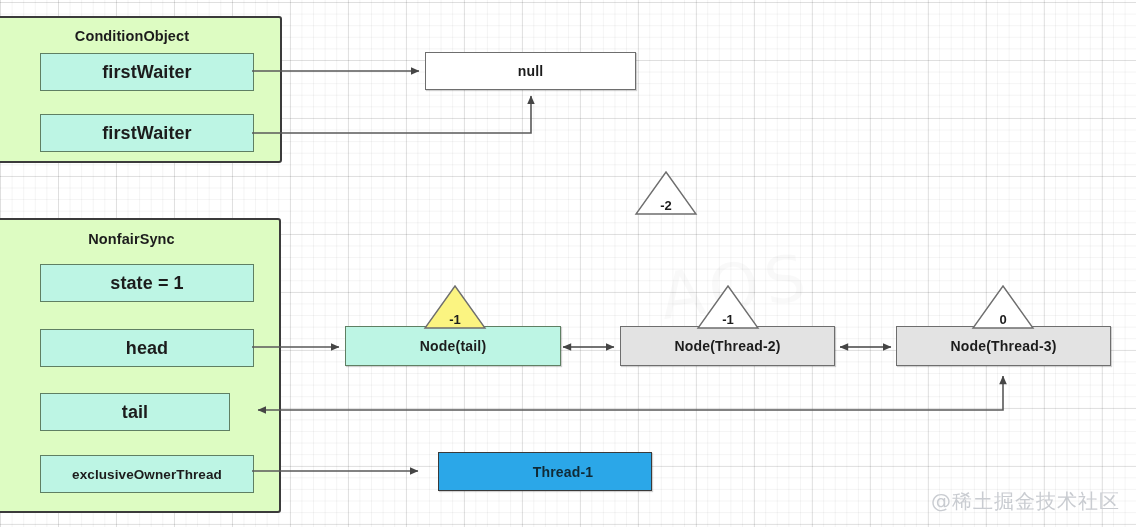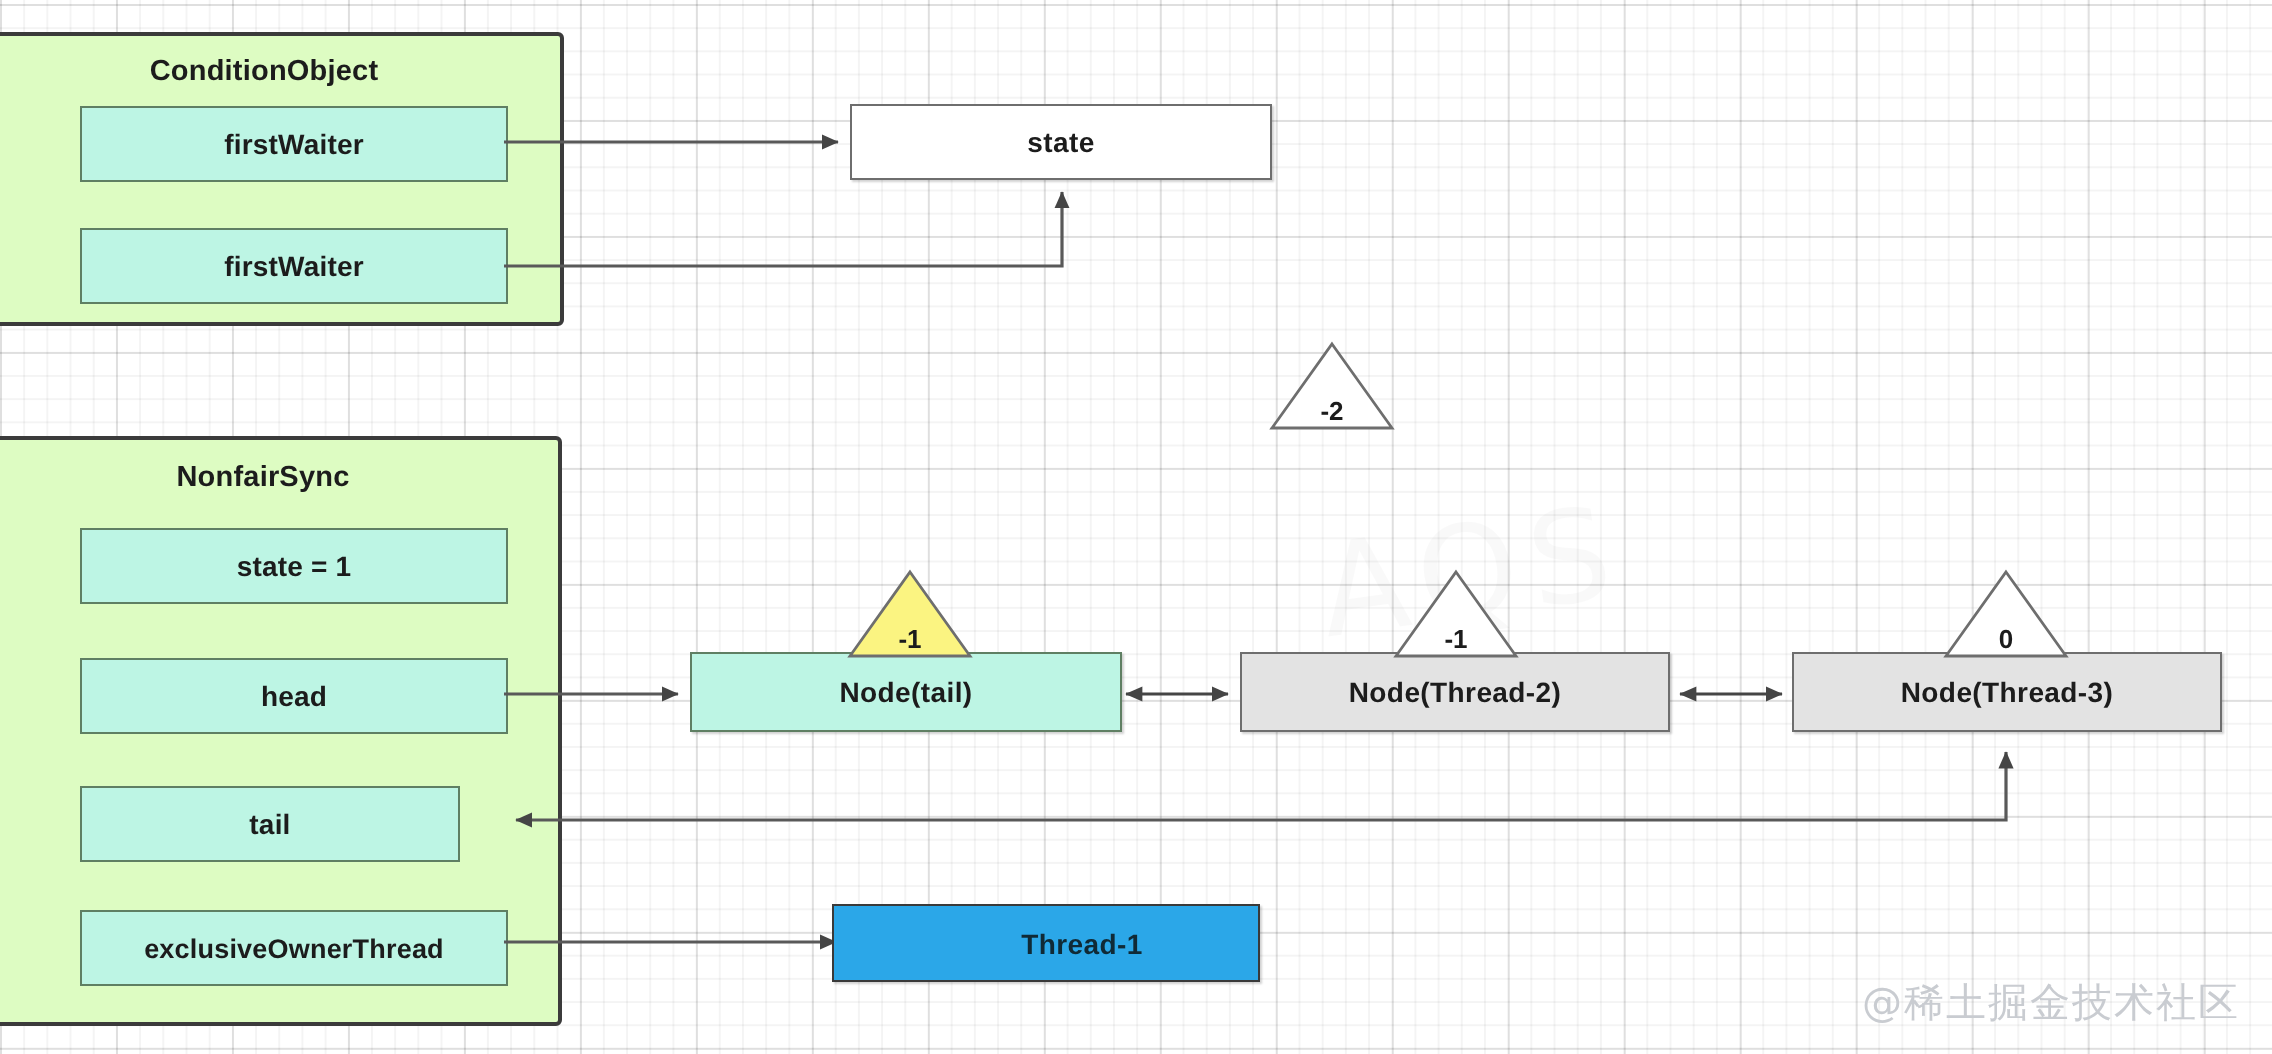--- a/index.html
+++ b/index.html
@@ -48,21 +48,21 @@
 
   
   .field {
     position: absolute;
     background: #bdf5e4;
     border: 1px solid #5f7f63;
     box-sizing: border-box;
     display: flex;
     align-items: center;
     justify-content: center;
-    font-size: 14px;
+    font-size: 18px;
     font-weight: bold;
     color: #1c1c1c;
     letter-spacing: 0.1px;
   }
 
   
   .nodebox {
     position: absolute;
     box-sizing: border-box;
     display: flex;
@@ -171,21 +171,21 @@
     <path d="M563,347 L614,347" stroke="#454545" stroke-width="1.6" fill="none" marker-end="url(#arrowEnd)" marker-start="url(#arrowStart)"></path>
 
     <path d="M840,347 L891,347" stroke="#454545" stroke-width="1.6" fill="none" marker-end="url(#arrowEnd)" marker-start="url(#arrowStart)"></path>
 
     <path d="M1003,376 L1003,410 L258,410" stroke="#595959" stroke-width="1.6" fill="none" marker-end="url(#arrowEnd)" marker-start="url(#arrowStart)"></path>
 
     <path d="M252,471 L418,471" stroke="#595959" stroke-width="1.6" fill="none" marker-end="url(#arrowEnd)"></path>
   </svg>
 
   <div class="nodebox white" style="left:425px; top:52px; width:211px; height:38px;">
-    <span>state</span>
+    <span>null</span>
   </div>
 
   <div class="tri" style="left:634px; top:170px;">
     <svg width="64" height="46" viewBox="0 0 64 46">
       <polygon points="32,2 62,44 2,44" fill="#ffffff" stroke="#6e6e6e" stroke-width="1.4"></polygon>
     </svg>
     <div class="tri-label">-2</div>
   </div>
 
   <div class="nodebox mint" style="left:345px; top:326px; width:216px; height:40px;">
@@ -211,19 +211,19 @@
   <div class="nodebox grey" style="left:896px; top:326px; width:215px; height:40px;">
     <span>Node(Thread-3)</span>
   </div>
   <div class="tri" style="left:971px; top:284px;">
     <svg width="64" height="46" viewBox="0 0 64 46">
       <polygon points="32,2 62,44 2,44" fill="#ffffff" stroke="#6e6e6e" stroke-width="1.4"></polygon>
     </svg>
     <div class="tri-label">0</div>
   </div>
 
-  <div class="nodebox blue" style="left:416px; top:452px; width:214px; height:39px;padding-left:36px;">
+  <div class="nodebox blue" style="left:438px; top:452px; width:214px; height:39px;padding-left:36px;">
     <span>Thread-1</span>
   </div>
 
   <div class="watermark" style="right:16px; bottom:12px;">@稀土掘金技术社区</div>
 
 </div>
 
 </body></html>

